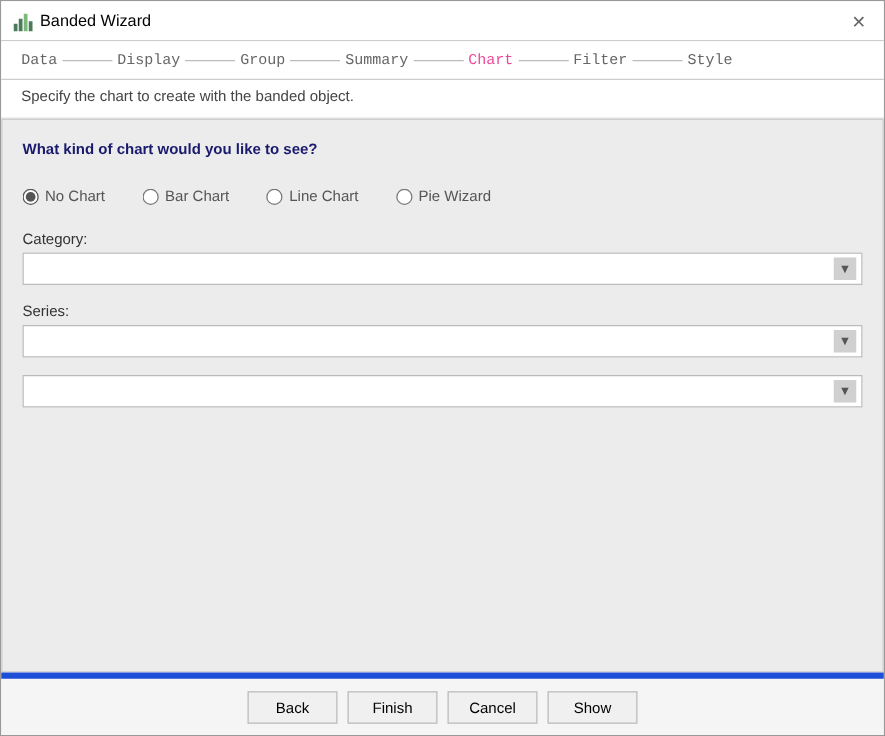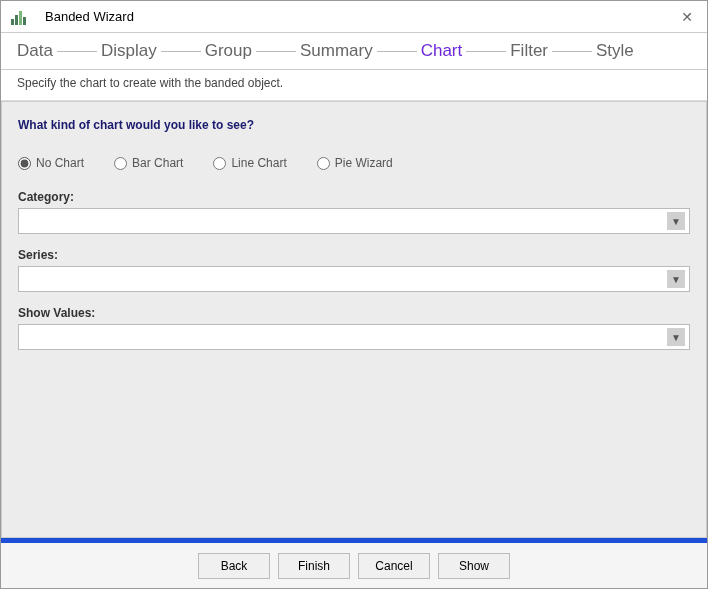--- a/index.html
+++ b/index.html
@@ -47,21 +47,20 @@
       background: #4a7c59;
       width: 3px;
     }
     .title-bar-icon span:nth-child(1) { height: 6px; }
     .title-bar-icon span:nth-child(2) { height: 10px; }
     .title-bar-icon span:nth-child(3) { height: 14px; background: #7cb87a; }
     .title-bar-icon span:nth-child(4) { height: 8px; }
     .title-text {
       font-size: 13px;
       font-weight: normal;
-      margin-left: 13px;
     }
     .close-btn {
       width: 20px;
       height: 20px;
       cursor: pointer;
       display: flex;
       align-items: center;
       justify-content: center;
       font-size: 14px;
       color: #666;
@@ -71,27 +70,28 @@
 
     .nav-bar {
       background: #fff;
       border-bottom: 1px solid #ccc;
       padding: 8px 16px;
       display: flex;
       align-items: center;
       gap: 0;
     }
     .nav-item {
-      font-size: 17px;
+      font-size: 12px;
       color: #666;
       display: flex;
       align-items: center;
+      font-family: Liberation Mono, monospace;
     }
     .nav-item.active {
-      color: #6d28d9;
+      color: #ec4899;
       font-weight: 500;
     }
     .nav-separator {
       display: flex;
       align-items: center;
       padding: 0 4px;
     }
     .nav-separator::before {
       content: '';
       display: block;
@@ -141,21 +141,21 @@
 
     .field-group {
       margin-bottom: 14px;
     }
     .field-label {
       font-size: 12px;
       color: #333;
       margin-bottom: 4px;
     }
     .field-label span {
-      font-weight: bold;
+      font-weight: normal;
     }
     .dropdown {
       width: 100%;
       height: 26px;
       background: #fff;
       border: 1px solid #bbb;
       display: flex;
       align-items: center;
       justify-content: flex-end;
       padding: 0 4px;
@@ -273,23 +273,20 @@
     <div class="field-group">
       <div class="field-label">
         <span>Series:</span>
       </div>
       <div class="dropdown">
         <div class="dropdown-arrow">▼</div>
       </div>
     </div>
 
     <div class="field-group">
-      <div class="field-label">
-        <span>Show Values:</span>
-      </div>
       <div class="dropdown">
         <div class="dropdown-arrow">▼</div>
       </div>
     </div>
   </div>
 
   <div class="footer">
     <button class="btn">Back</button>
     <button class="btn">Finish</button>
     <button class="btn">Cancel</button>

